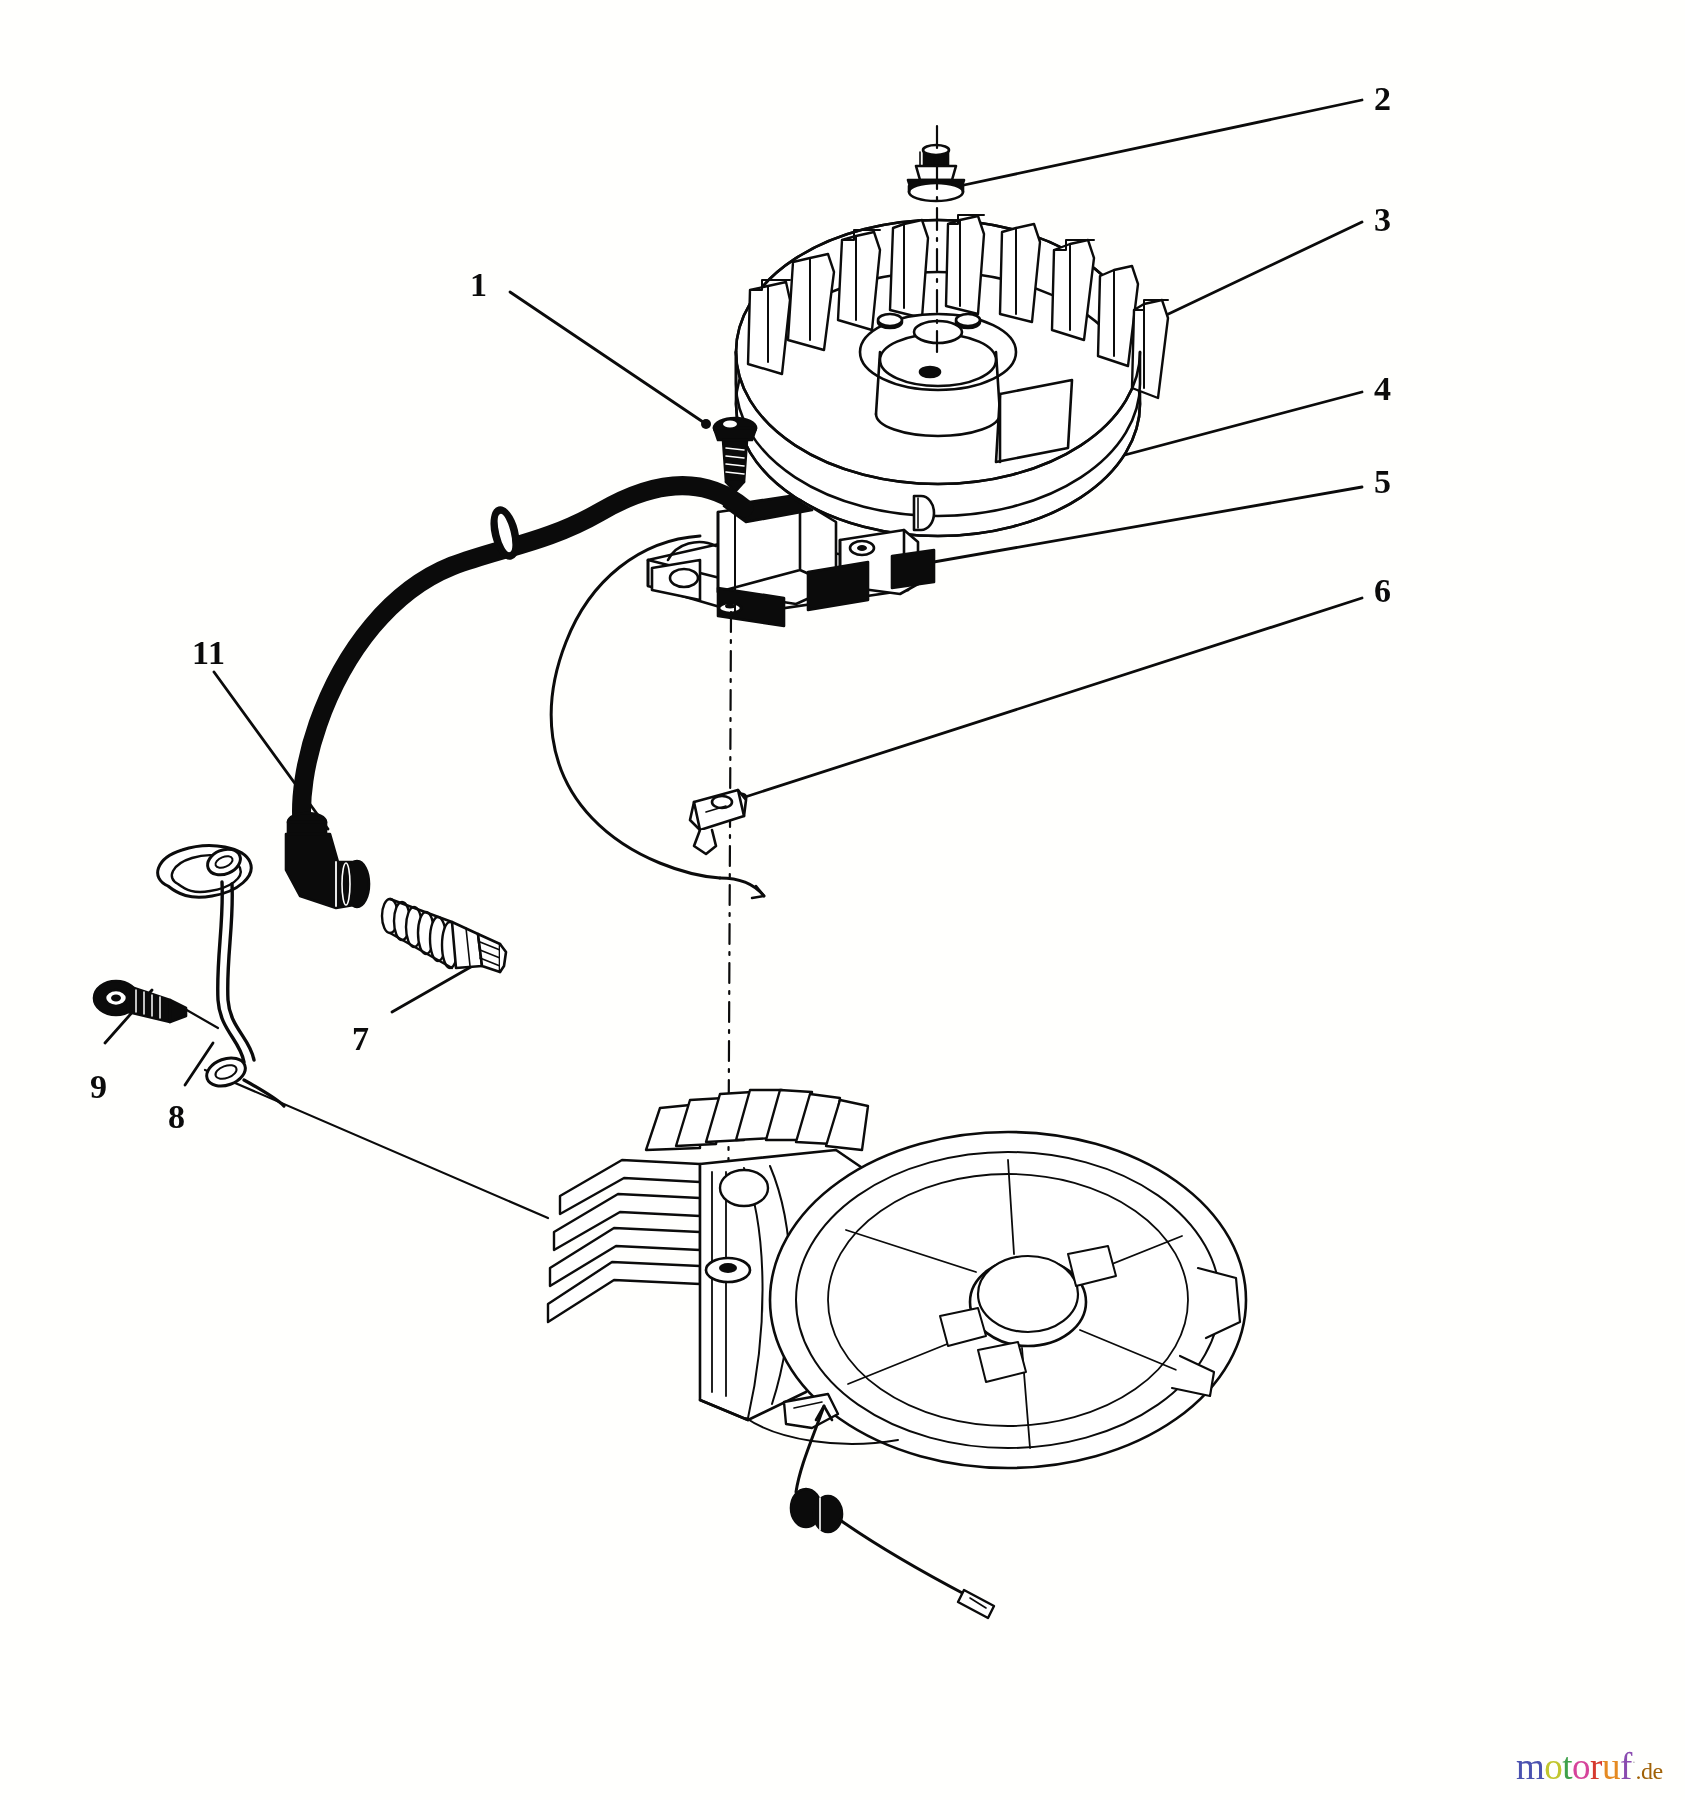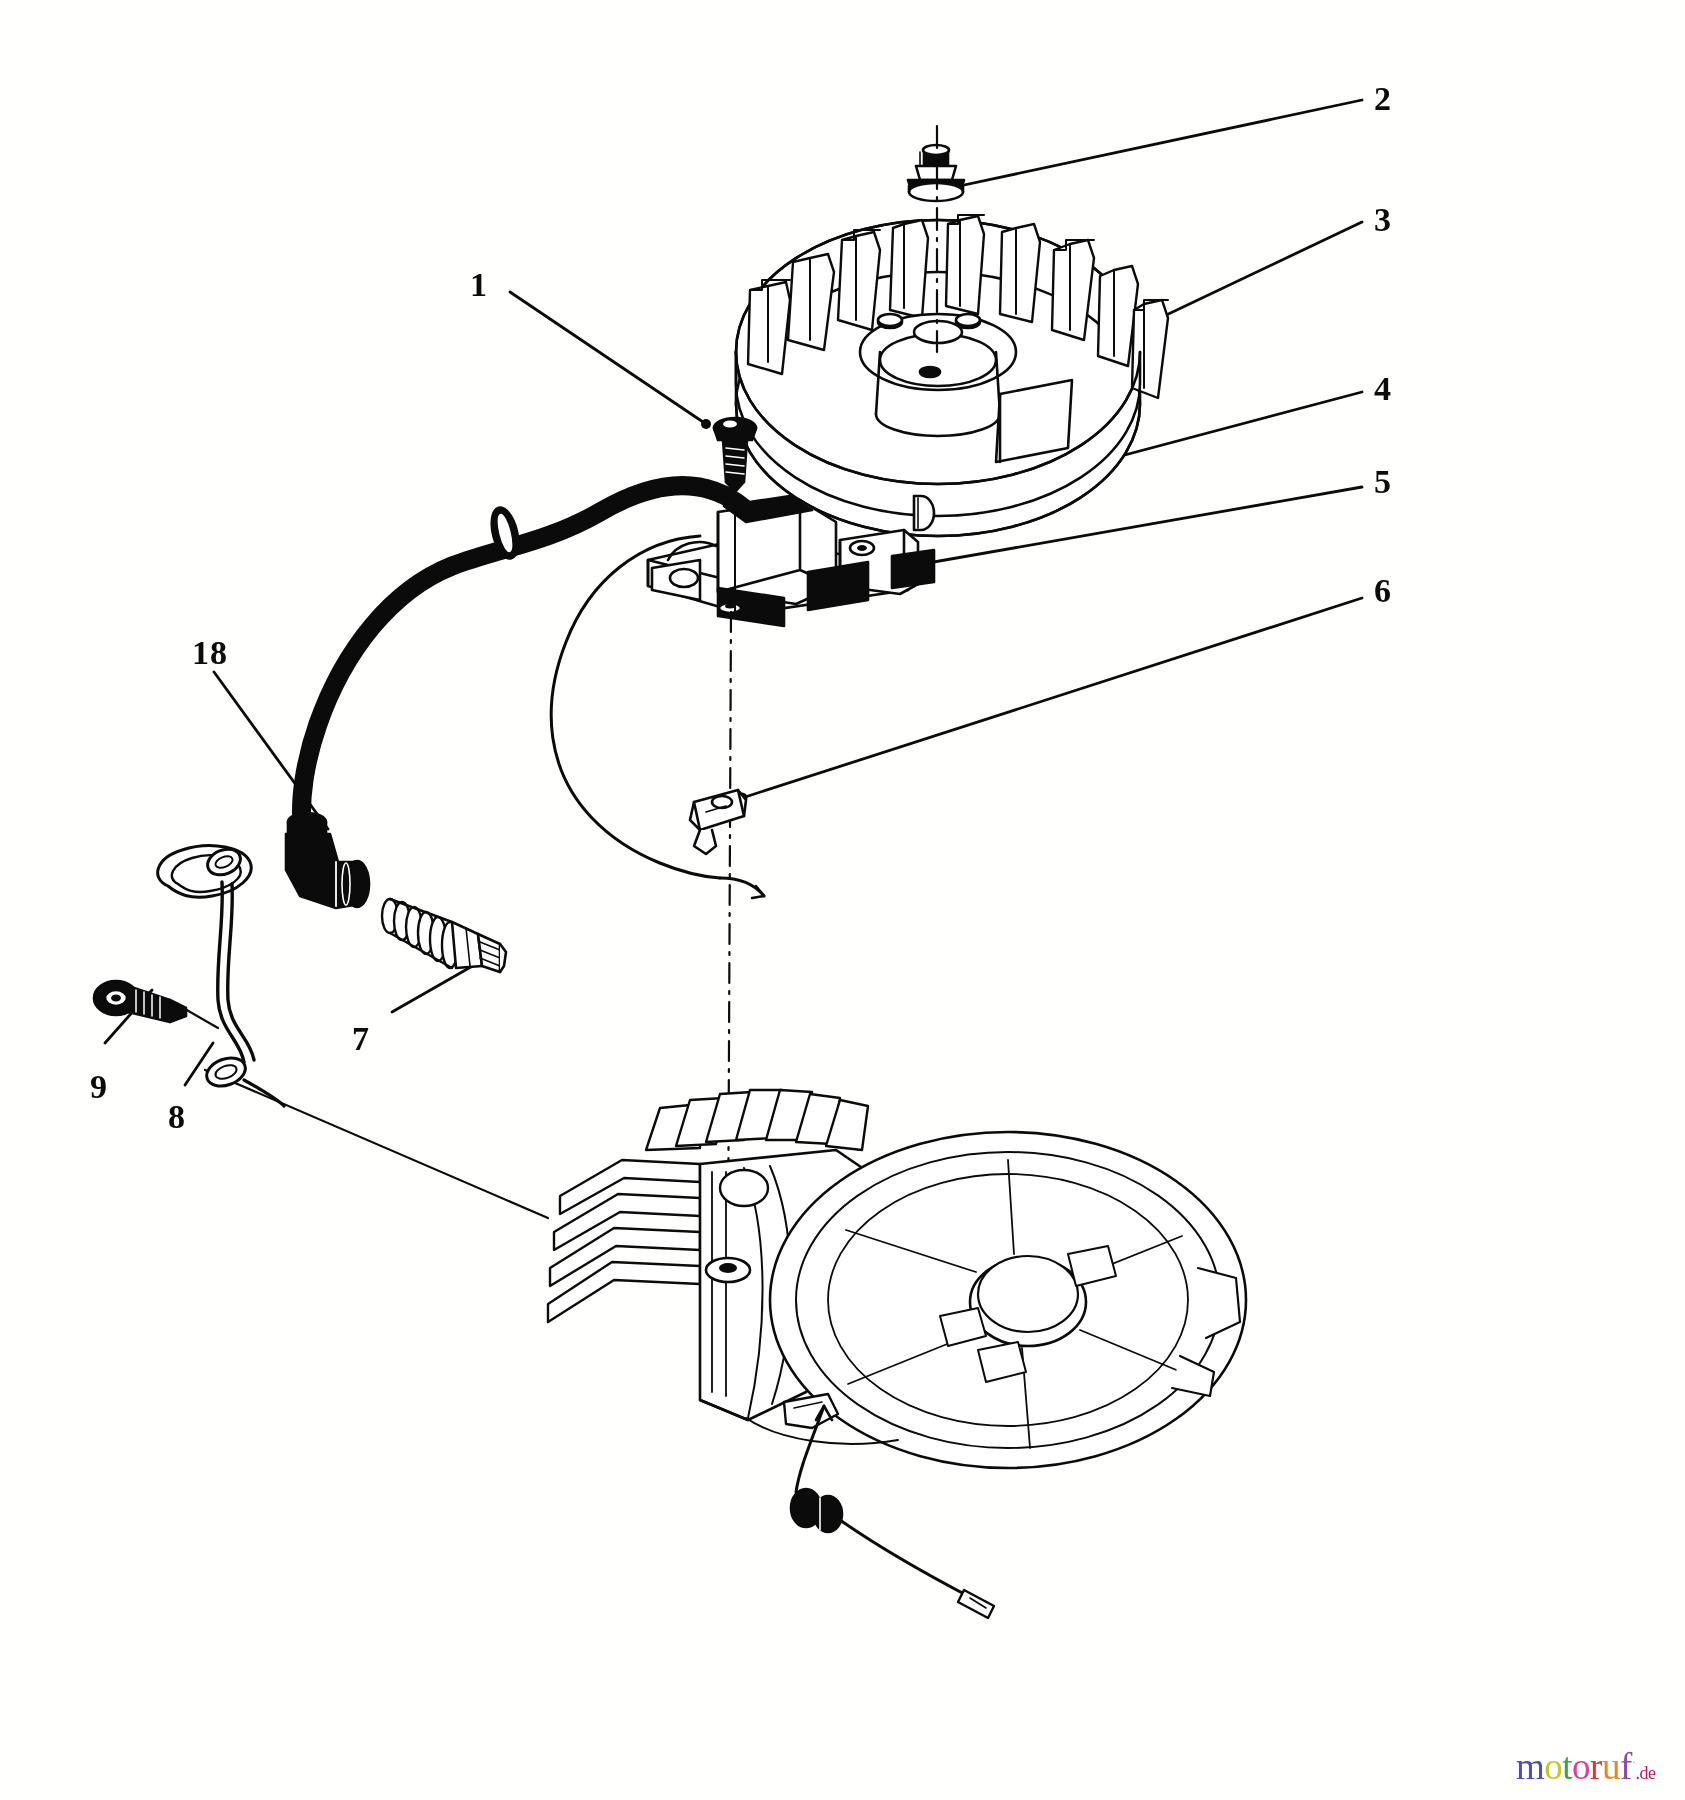--- a/index.html
+++ b/index.html
@@ -29,21 +29,21 @@
     position:absolute;
     left:1516px;top:1748px;
     font-family:"Liberation Serif", serif;
     font-size:37px;
     font-weight:400;
     letter-spacing:-0.5px;
     white-space:nowrap;
     line-height:1;
   }
   #watermark .wl{display:inline-block;}
-  #watermark .dom{font-size:18px;color:#be185d;vertical-align:baseline;}
+  #watermark .dom{font-size:24px;color:#a16207;vertical-align:baseline;}
   #watermark .dot{font-size:13px;color:#b5b5b5;vertical-align:super;}
 </style>
 </head>
 <body>
 
 <div id="stage">
 <svg viewBox="0 0 1685 1800" xmlns="http://www.w3.org/2000/svg">
   <rect x="0" y="0" width="1685" height="1800" fill="#fffffd"></rect>
 
   <g fill="none" stroke="#0b0b0b" stroke-width="2.6" stroke-linecap="round" stroke-linejoin="round">
@@ -385,17 +385,17 @@
 
 <div class="callout-num" style="left:470px;top:268px;">1</div>
 <div class="callout-num" style="left:1374px;top:82px;">2</div>
 <div class="callout-num" style="left:1374px;top:203px;">3</div>
 <div class="callout-num" style="left:1374px;top:372px;">4</div>
 <div class="callout-num" style="left:1374px;top:465px;">5</div>
 <div class="callout-num" style="left:1374px;top:574px;">6</div>
 <div class="callout-num" style="left:352px;top:1022px;">7</div>
 <div class="callout-num" style="left:168px;top:1100px;">8</div>
 <div class="callout-num" style="left:90px;top:1070px;">9</div>
-<div class="callout-num" style="left:192px;top:636px;">18</div>
+<div class="callout-num" style="left:192px;top:636px;">11</div>
 
 <div id="watermark">
   <span class="wl" style="color: rgb(75, 82, 176);">m</span><span class="wl" style="color: rgb(194, 198, 46);">o</span><span class="wl" style="color: rgb(63, 161, 74);">t</span><span class="wl" style="color: rgb(214, 68, 154);">o</span><span class="wl" style="color: rgb(214, 58, 47);">r</span><span class="wl" style="color: rgb(229, 138, 34);">u</span><span class="wl" style="color: rgb(138, 75, 176);">f</span><span class="dot">·</span><span class="dom">.de</span>
 </div>
 
 </body></html>

